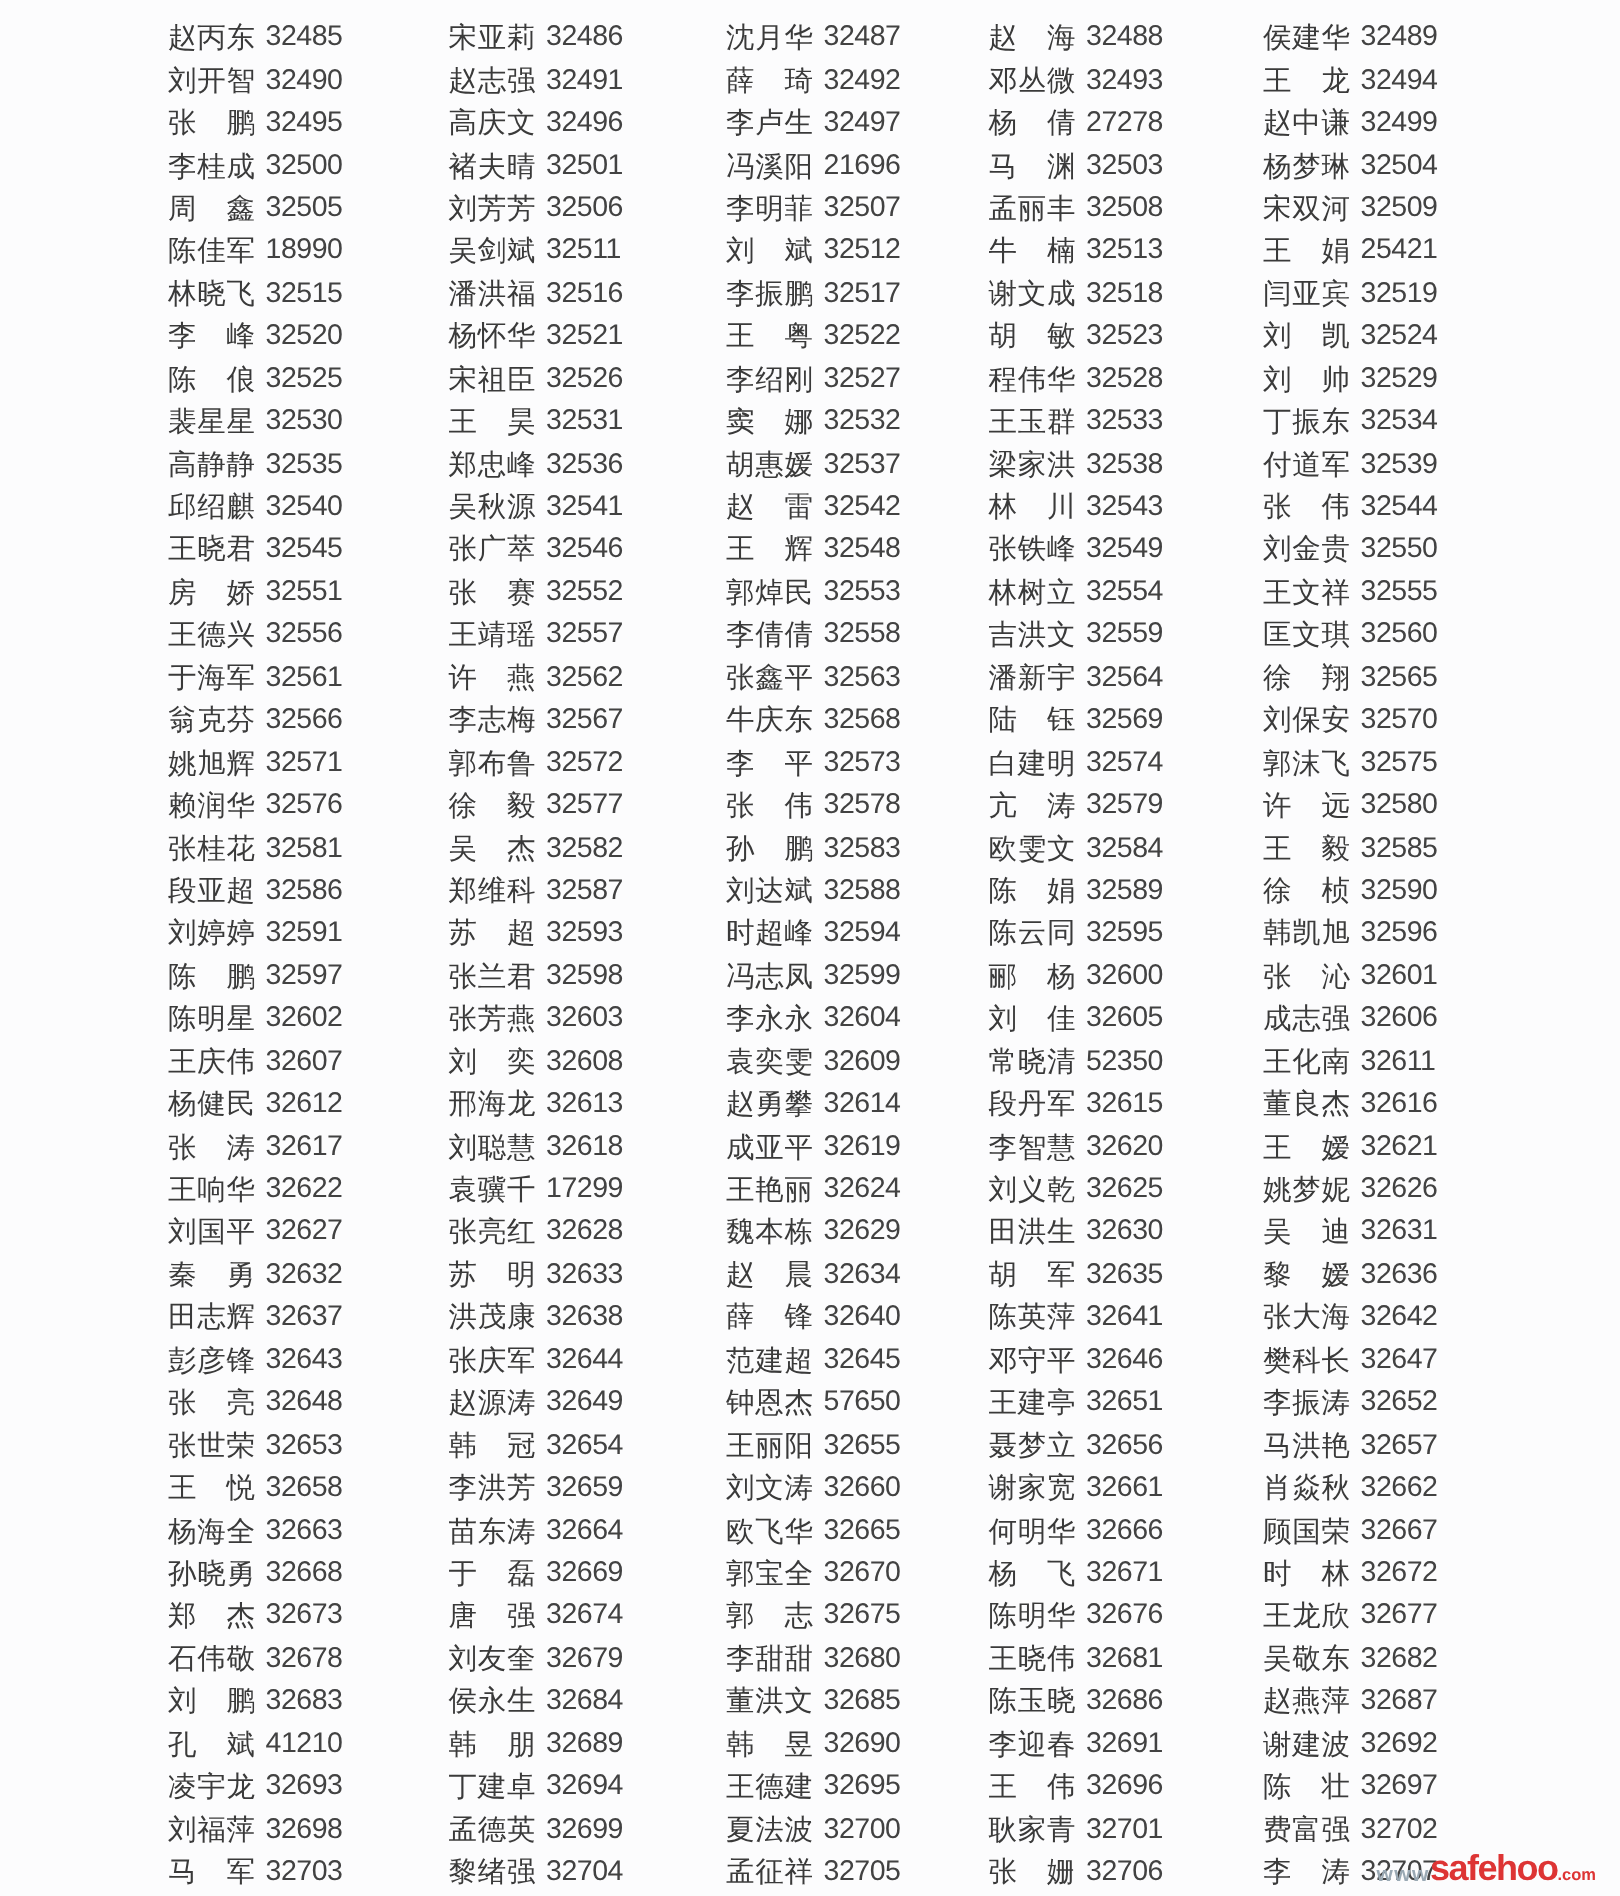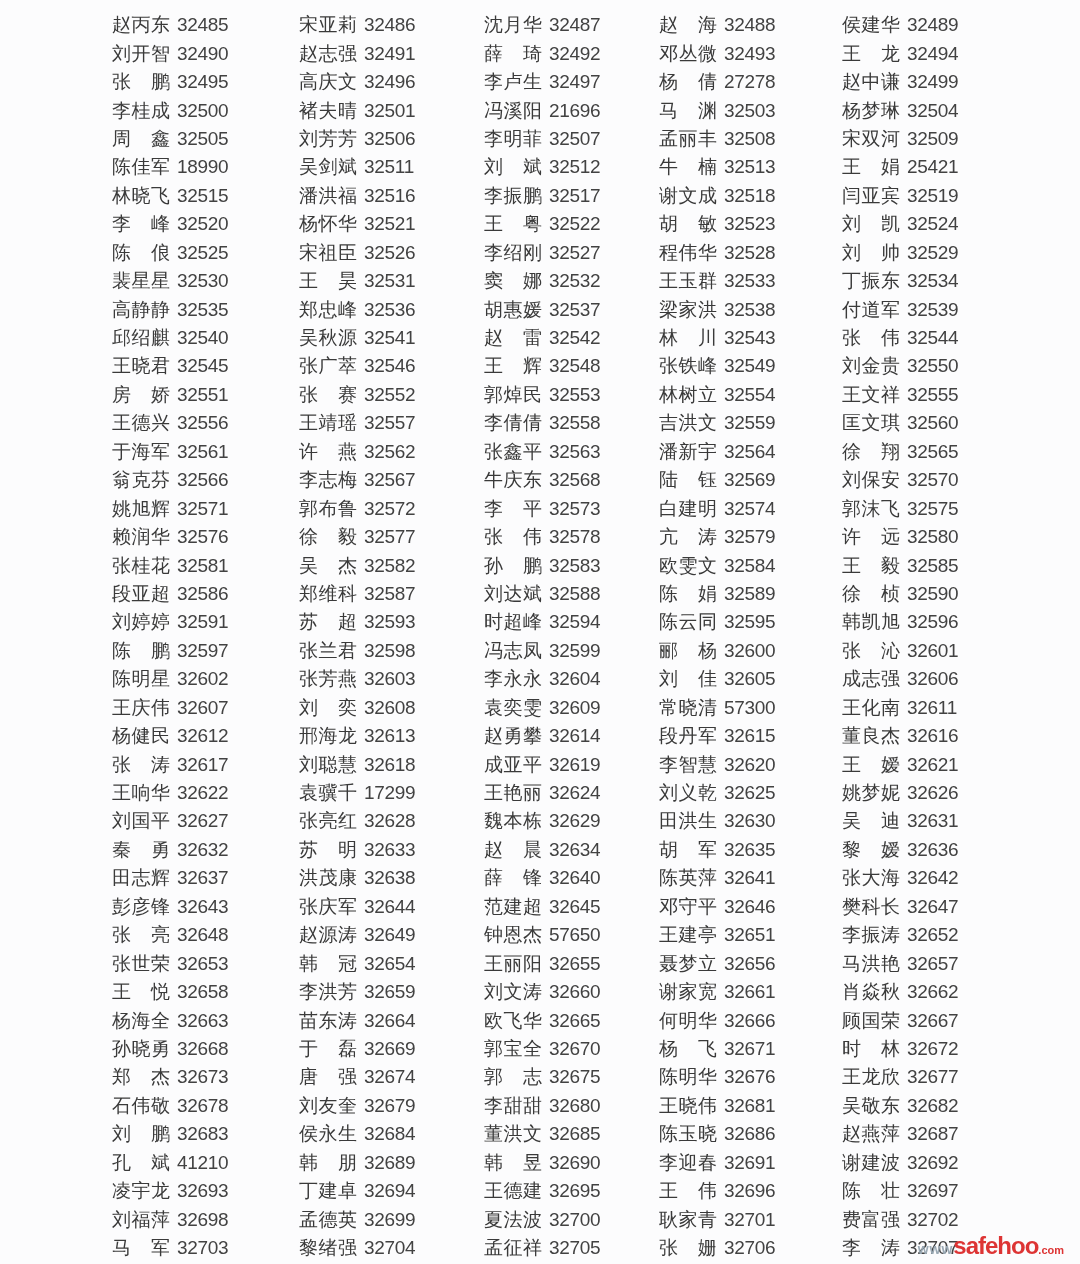--- a/index.html
+++ b/index.html
@@ -1276,21 +1276,21 @@
           <span>佳</span>
         </span>
         <span class="id">32605</span>
       </div>
       <div class="entry">
         <span class="nm">
           <span>常</span>
           <span>晓</span>
           <span>清</span>
         </span>
-        <span class="id">57300</span>
+        <span class="id">52350</span>
       </div>
       <div class="entry">
         <span class="nm">
           <span>段</span>
           <span>丹</span>
           <span>军</span>
         </span>
         <span class="id">32615</span>
       </div>
       <div class="entry">

